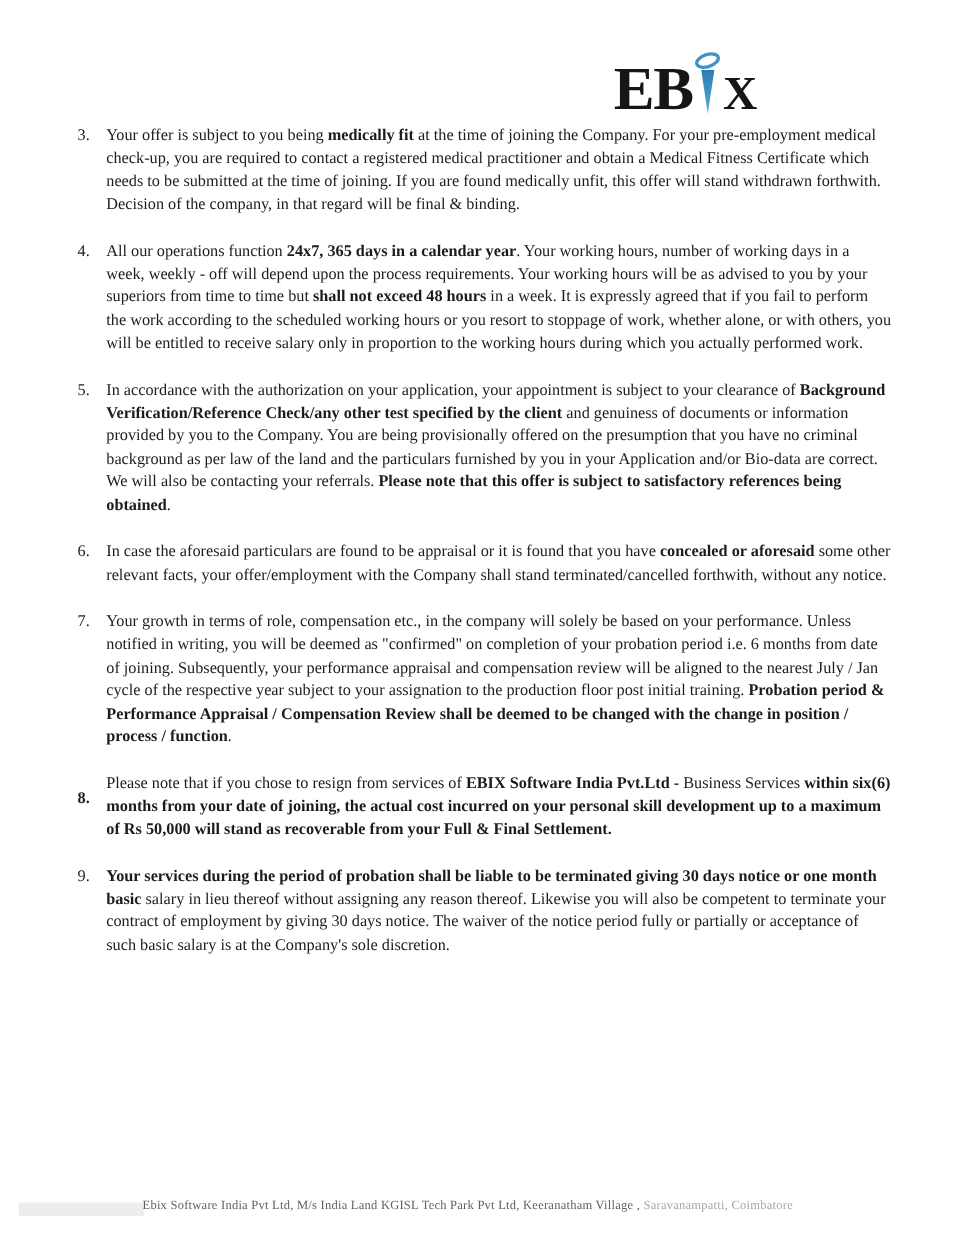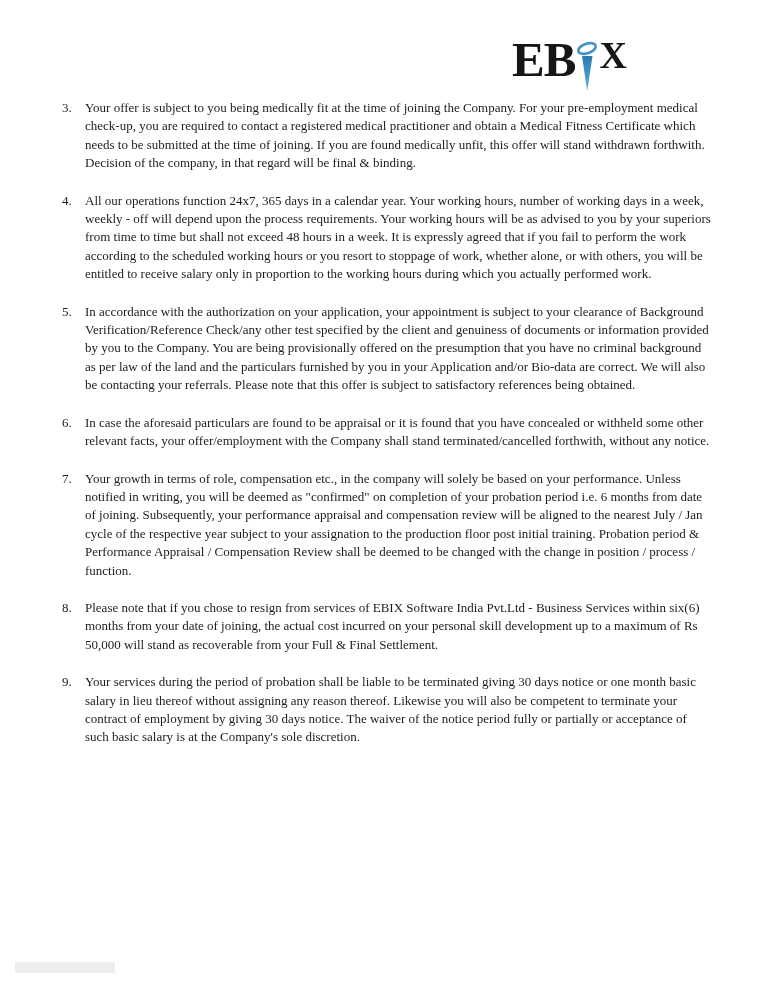--- a/index.html
+++ b/index.html
@@ -3,31 +3,31 @@
 <meta charset="utf-8">
 <style>
   html, body { margin:0; padding:0; }
   body {
     width:773px; height:1000px; background:#ffffff; position:relative;
     font-family:"Liberation Serif", serif; color:#1c1c1c; overflow:hidden;
   }
   .page { position:absolute; inset:0; }
 
   
-  .logo { position:absolute; left:512px; top:40px; display:flex; color:#161616; }
+  .logo { position:absolute; left:491px; top:40px; display:flex; align-items:flex-end; color:#161616; }
   .logo .lg  { font-size:49px; line-height:0.82; font-weight:700; letter-spacing:-1px; }
   .logo .sm  { font-size:38px; line-height:0.82; font-weight:700; letter-spacing:-1px; }
   .logo svg  { display:block; margin:0 0 -1px -1px; }
 
   
   .clauses { position:absolute; top:99px; left:62px; width:652px; }
   .clause-item { display:flex; margin:0 0 19px 0; font-size:13px; line-height:18.4px; }
   .clause-number { flex:none; width:23px; }
   .clause-text { margin:0; width:628px; }
-  .b { font-weight:normal; }
+  .b { font-weight:bold;margin-top:12px; }
 
   
   .footer-strip {
     position:absolute; left:15px; top:962px; width:100px; height:11px;
     background:#ededed;
   }
   .footer-text {
     position:absolute; left:114px; top:958px; font-size:10px; line-height:14px;
     color:#5f5f5f; white-space:nowrap; letter-spacing:0.2px;
   }
@@ -61,31 +61,34 @@
       <div class="clause-item">
         <span class="clause-number">4.</span>
         <p class="clause-text"><span>All our operations function </span><span class="b">24x7, 365 days in a calendar year</span><span>. Your working hours, number of working days in a week, weekly - off will depend upon the process requirements. Your working hours will be as advised to you by your superiors from time to time but </span><span class="b">shall not exceed 48 hours</span><span> in a week. It is expressly agreed that if you fail to perform the work according to the scheduled working hours or you resort to stoppage of work, whether alone, or with others, you will be entitled to receive salary only in proportion to the working hours during which you actually performed work.</span></p>
       </div>
       <div class="clause-item">
         <span class="clause-number">5.</span>
         <p class="clause-text"><span>In accordance with the authorization on your application, your appointment is subject to your clearance of </span><span class="b">Background Verification/Reference Check/any other test specified by the client</span><span> and genuiness of documents or information provided by you to the Company. You are being provisionally offered on the presumption that you have no criminal background as per law of the land and the particulars furnished by you in your Application and/or Bio-data are correct. We will also be contacting your referrals. </span><span class="b">Please note that this offer is subject to satisfactory references being obtained</span><span>.</span></p>
       </div>
       <div class="clause-item">
         <span class="clause-number">6.</span>
-        <p class="clause-text"><span>In case the aforesaid particulars are found to be appraisal or it is found that you have </span><span class="b">concealed or withheld</span><span> some other relevant facts, your offer/employment with the Company shall stand terminated/cancelled forthwith, without any notice.</span></p>
+        <p class="clause-text"><span>In case the aforesaid particulars are found to be appraisal or it is found that you have </span><span class="b">concealed or aforesaid</span><span> some other relevant facts, your offer/employment with the Company shall stand terminated/cancelled forthwith, without any notice.</span></p>
       </div>
       <div class="clause-item">
         <span class="clause-number">7.</span>
         <p class="clause-text"><span>Your growth in terms of role, compensation etc., in the company will solely be based on your performance. Unless notified in writing, you will be deemed as "confirmed" on completion of your probation period i.e. 6 months from date of joining. Subsequently, your performance appraisal and compensation review will be aligned to the nearest July / Jan cycle of the respective year subject to your assignation to the production floor post initial training. </span><span class="b">Probation period &amp; Performance Appraisal / Compensation Review shall be deemed to be changed with the change in position / process / function</span><span>.</span></p>
       </div>
       <div class="clause-item">
         <span class="clause-number b">8.</span>
         <p class="clause-text"><span>Please note that if you chose to resign from services of </span><span class="b">EBIX Software India Pvt.Ltd -</span><span> Business Services </span><span class="b">within six(6) months from your date of joining, the actual cost incurred on your personal skill development up to a maximum of Rs 50,000 will stand as recoverable from your Full &amp; Final Settlement.</span></p>
       </div>
       <div class="clause-item">
         <span class="clause-number">9.</span>
         <p class="clause-text"><span class="b">Your services during the period of probation shall be liable to be terminated giving 30 days notice or one month basic</span><span> salary in lieu thereof without assigning any reason thereof. Likewise you will also be competent to terminate your contract of employment by giving 30 days notice. The waiver of the notice period fully or partially or acceptance of such basic salary is at the Company's sole discretion.</span></p>
       </div>
     </div>
 
   <div class="footer-strip"></div>
+  <div class="footer-text">
+    <span>Ebix Software India Pvt Ltd, M/s India Land KGISL Tech Park Pvt Ltd, Keeranatham Village , </span><span class="faded">Saravanampatti, Coimbatore</span>
+  </div>
 
 </div>
 
 </body></html>

